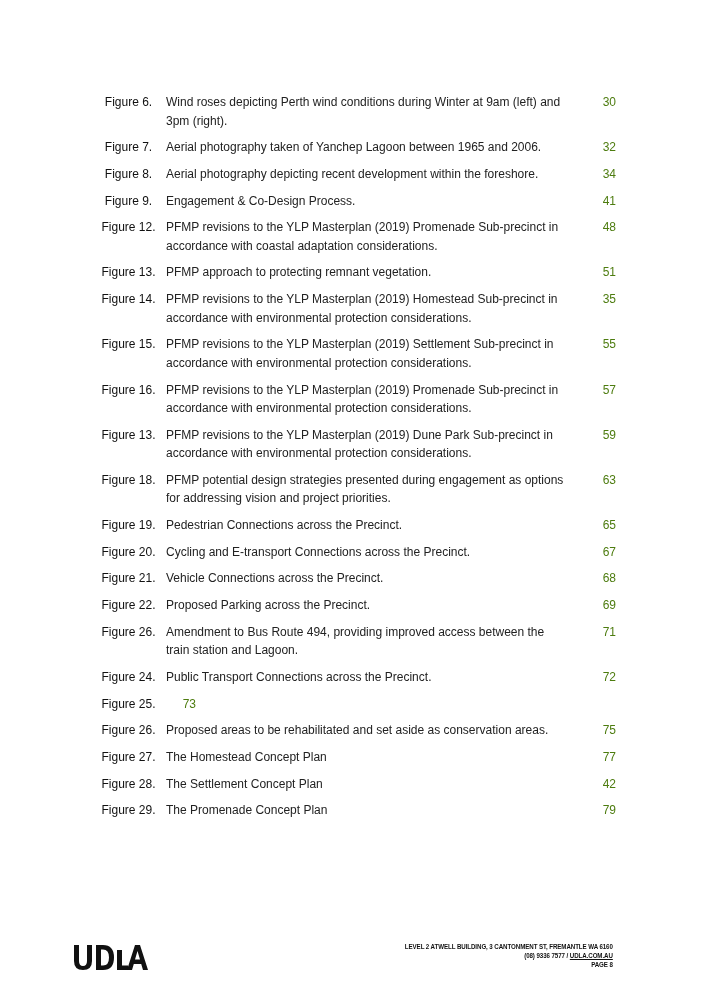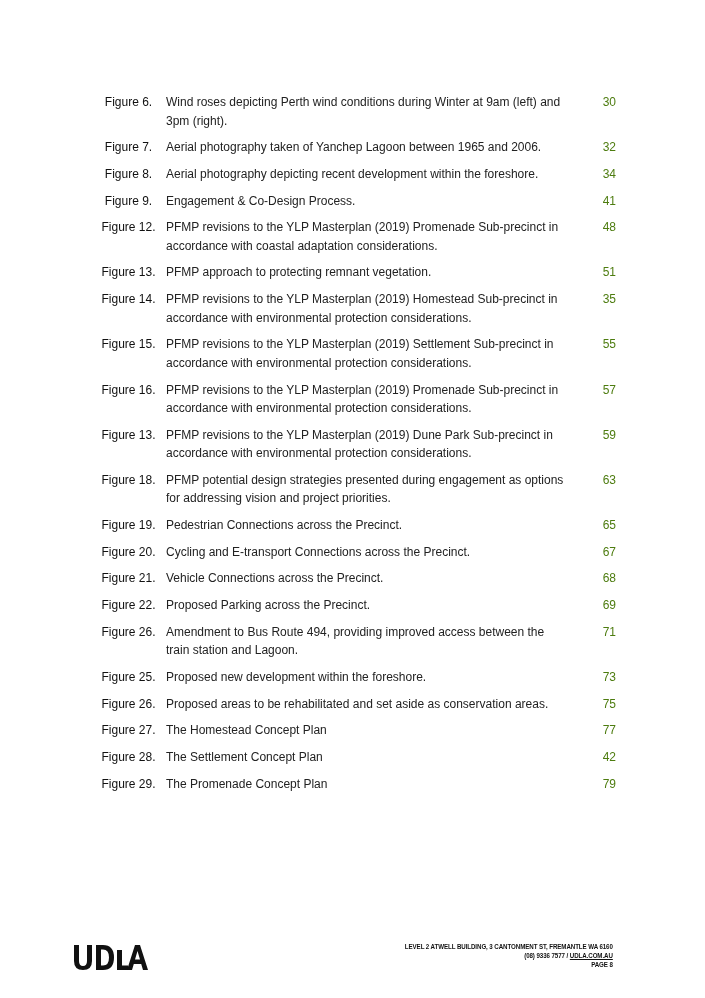--- a/index.html
+++ b/index.html
@@ -97,22 +97,26 @@
       <div class="label">Figure 22.</div>
       <div class="title">Proposed Parking across the Precinct.</div>
       <div class="page">69</div>
     </div>
     <div class="row">
       <div class="label">Figure 26.</div>
       <div class="title">Amendment to Bus Route 494, providing improved access between the train station and Lagoon.</div>
       <div class="page">71</div>
     </div>
     <div class="row">
+      <div class="label">Figure 24.</div>
+      <div class="title">Public Transport Connections across the Precinct.</div>
+      <div class="page">72</div>
+    </div>
+    <div class="row">
       <div class="label">Figure 25.</div>
-      <div class="title">Proposed new development within the foreshore.</div>
       <div class="page">73</div>
     </div>
     <div class="row">
       <div class="label">Figure 26.</div>
       <div class="title">Proposed areas to be rehabilitated and set aside as conservation areas.</div>
       <div class="page">75</div>
     </div>
     <div class="row">
       <div class="label">Figure 27.</div>
       <div class="title">The Homestead Concept Plan</div>

